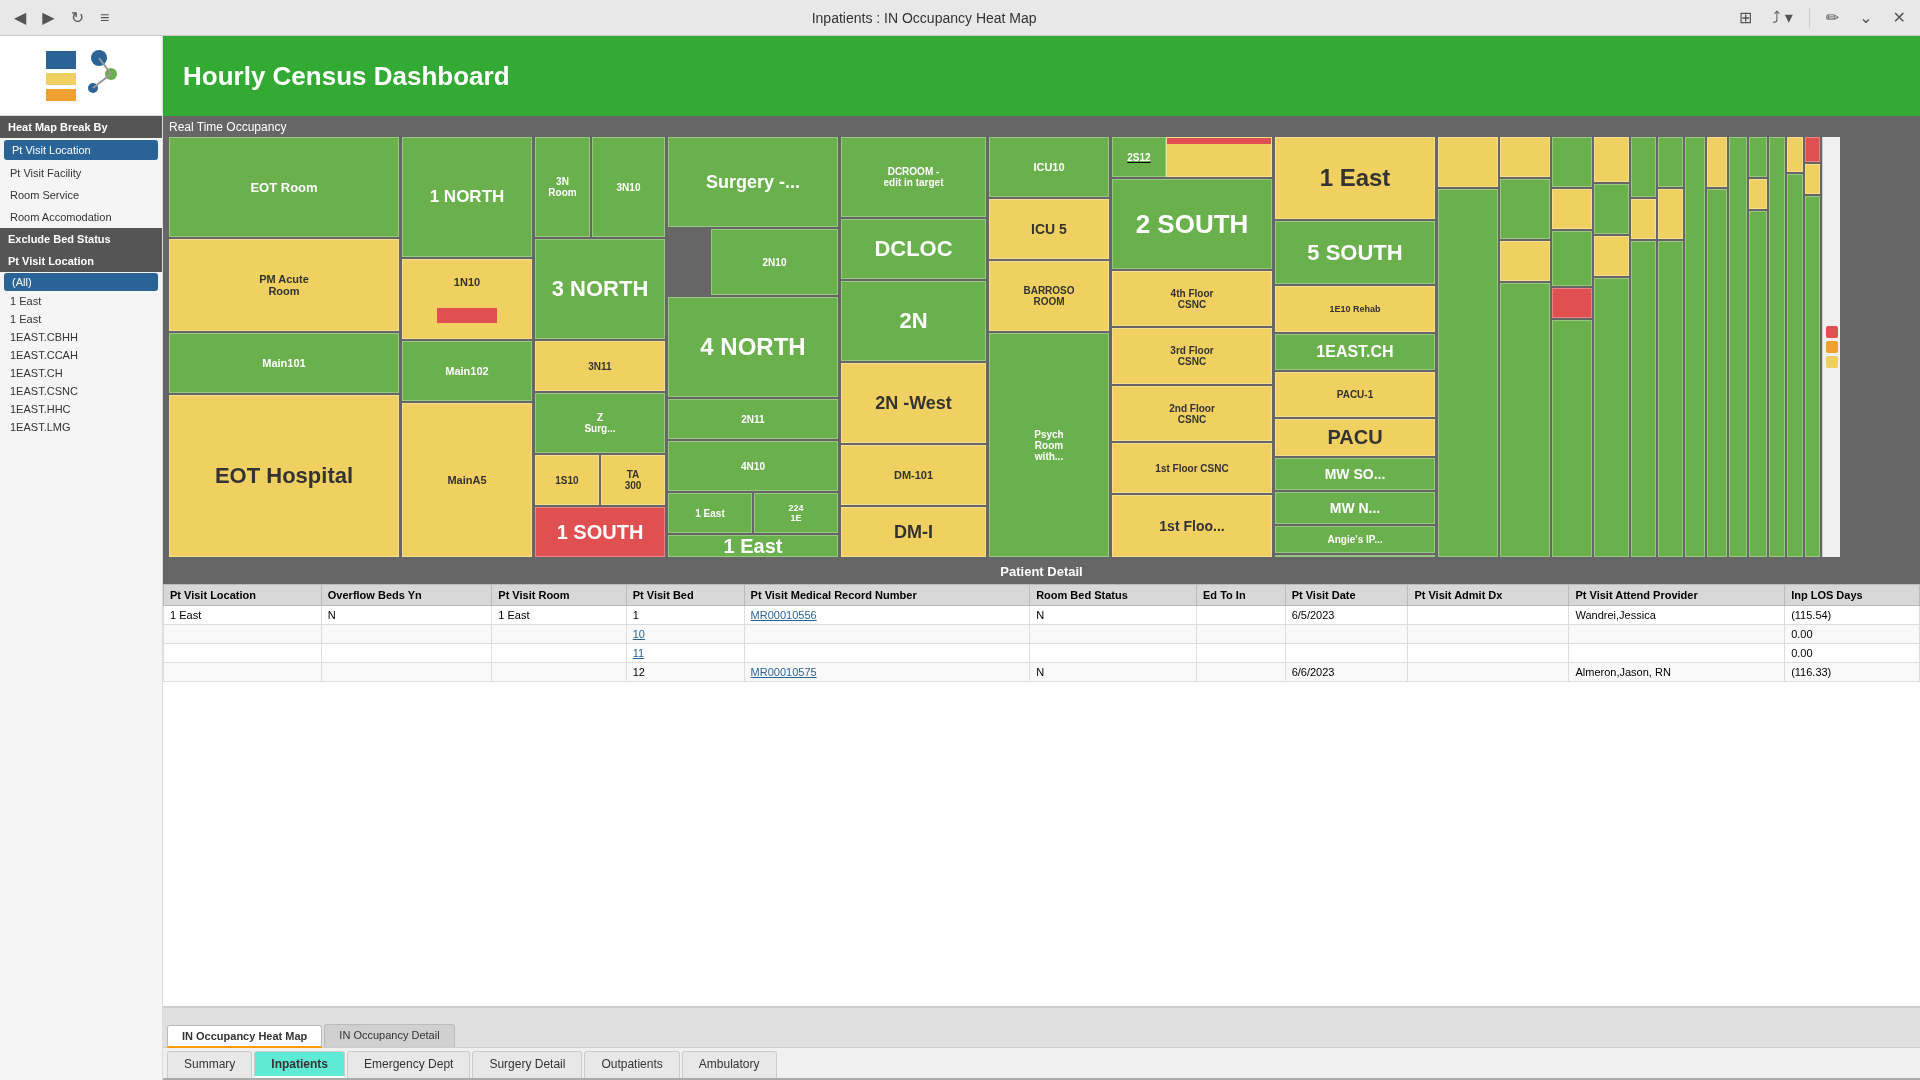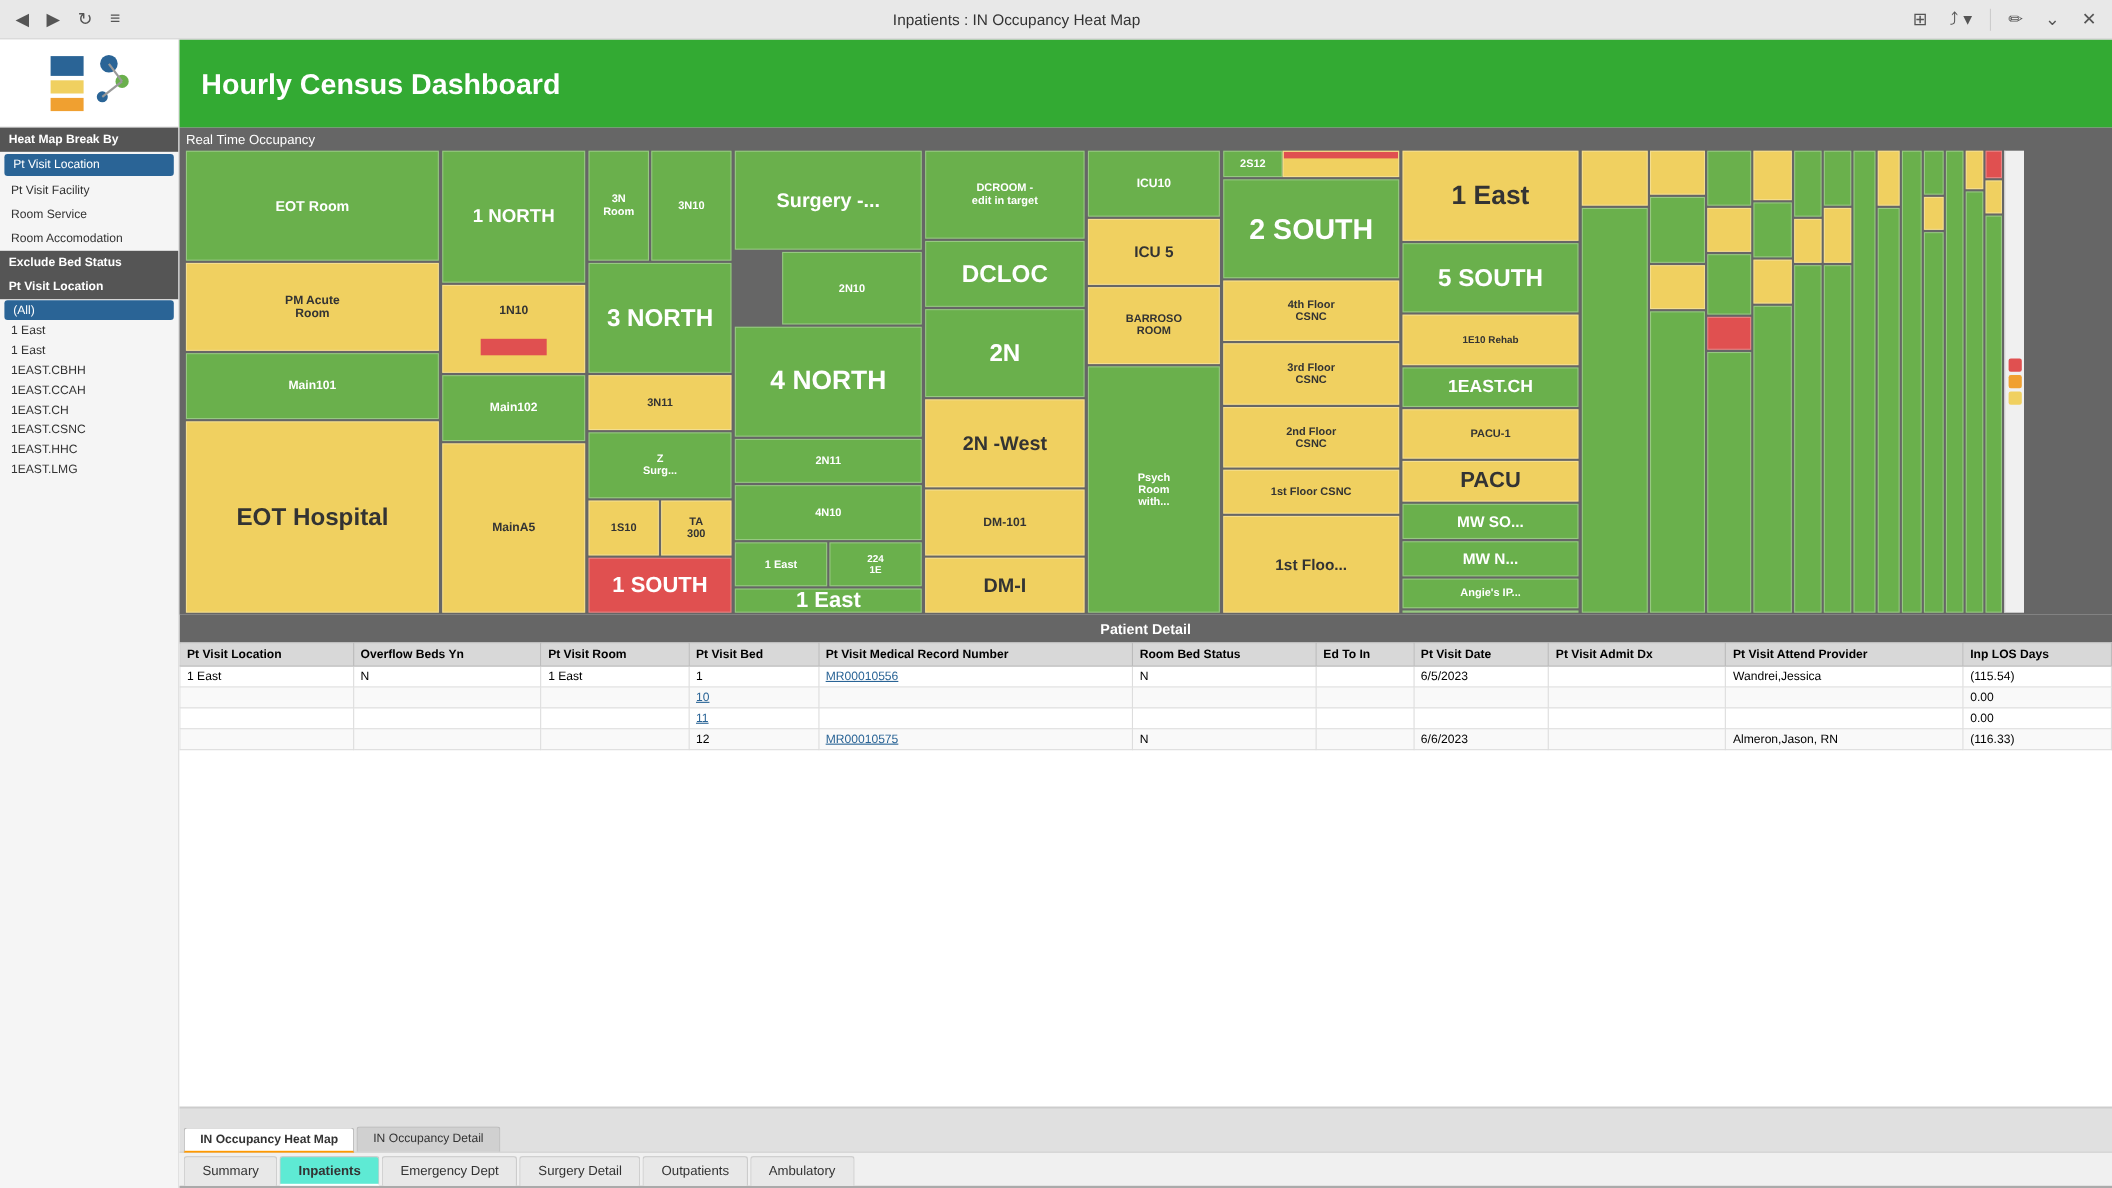--- a/index.html
+++ b/index.html
@@ -333,21 +333,21 @@
     <div class="dashboard-header">
       <span class="dashboard-title">Hourly Census Dashboard</span>
     </div>
 
     <div class="heatmap-container">
       <div class="heatmap-label">Real Time Occupancy</div>
       <div style="display:flex; gap:3px; height:420px;">
 
         <div style="display:flex; flex-direction:column; gap:2px; width:230px; flex-shrink:0;">
           <div class="hm-cell green" style="height:100px; font-size:13px;">EOT Room</div>
-          <div class="hm-cell yellow" style="height:80px; font-size:11px;">PM Acute<br>Room</div>
+          <div class="hm-cell yellow" style="height:92px; font-size:11px;">PM Acute<br>Room</div>
           <div class="hm-cell green" style="height:60px; font-size:11px;">Main101</div>
           <div class="hm-cell yellow" style="flex:1; font-size:22px; font-weight:bold;">
             <div>
               <div style="font-size:22px; font-weight:bold;">EOT Hospital</div>
             </div>
           </div>
         </div>
 
         <div style="display:flex; flex-direction:column; gap:2px; width:130px; flex-shrink:0;">
           <div class="hm-cell green" style="height:120px;">
@@ -407,34 +407,34 @@
         </div>
 
         <div style="display:flex; flex-direction:column; gap:2px; width:120px; flex-shrink:0;">
           <div class="hm-cell green" style="height:60px; font-size:11px;">ICU10</div>
           <div class="hm-cell yellow" style="height:60px; font-size:14px;">ICU 5</div>
           <div class="hm-cell yellow" style="height:70px; font-size:10px;">BARROSO<br>ROOM</div>
           <div class="hm-cell green" style="flex:1; font-size:10px;">Psych<br>Room<br>with...</div>
         </div>
 
         <div style="display:flex; flex-direction:column; gap:2px; width:160px; flex-shrink:0;">
-          <div style="display:flex; gap:0; height:24px;">
+          <div style="display:flex; gap:0; height:40px;text-decoration:underline;">
             <div class="hm-cell green" style="flex:1; font-size:10px;">2S12</div>
             <div class="hm-cell yellow" style="flex:2;">
               <div style="display:flex; flex-direction:column; gap:1px; width:100%; height:100%;">
                 <div style="height:6px; background:#e05050;"></div>
                 <div style="flex:1; background:#f0d060;"></div>
               </div>
             </div>
           </div>
           <div class="hm-cell green" style="height:90px; font-size:26px; font-weight:bold;">2 SOUTH</div>
           <div class="hm-cell yellow" style="height:55px; font-size:10px;">4th Floor<br>CSNC</div>
           <div class="hm-cell yellow" style="height:56px; font-size:10px;">3rd Floor<br>CSNC</div>
           <div class="hm-cell yellow" style="height:55px; font-size:10px;">2nd Floor<br>CSNC</div>
-          <div class="hm-cell yellow" style="height:40px; font-size:10px;">1st Floor CSNC</div>
+          <div class="hm-cell yellow" style="height:50px; font-size:10px;">1st Floor CSNC</div>
           <div class="hm-cell yellow" style="flex:1; font-size:14px; font-weight:bold;">1st Floo...</div>
         </div>
 
         <div style="display:flex; flex-direction:column; gap:2px; width:160px; flex-shrink:0;">
           <div class="hm-cell yellow" style="height:90px; font-size:24px; font-weight:bold;">1 East</div>
           <div class="hm-cell green" style="height:70px; font-size:22px; font-weight:bold;">5 SOUTH</div>
           <div style="display:flex; gap:2px; height:50px;">
             <div class="hm-cell yellow" style="flex:1; font-size:9px;">1E10 Rehab</div>
           </div>
           <div class="hm-cell green" style="height:40px; font-size:16px; font-weight:bold;">1EAST.CH</div>

